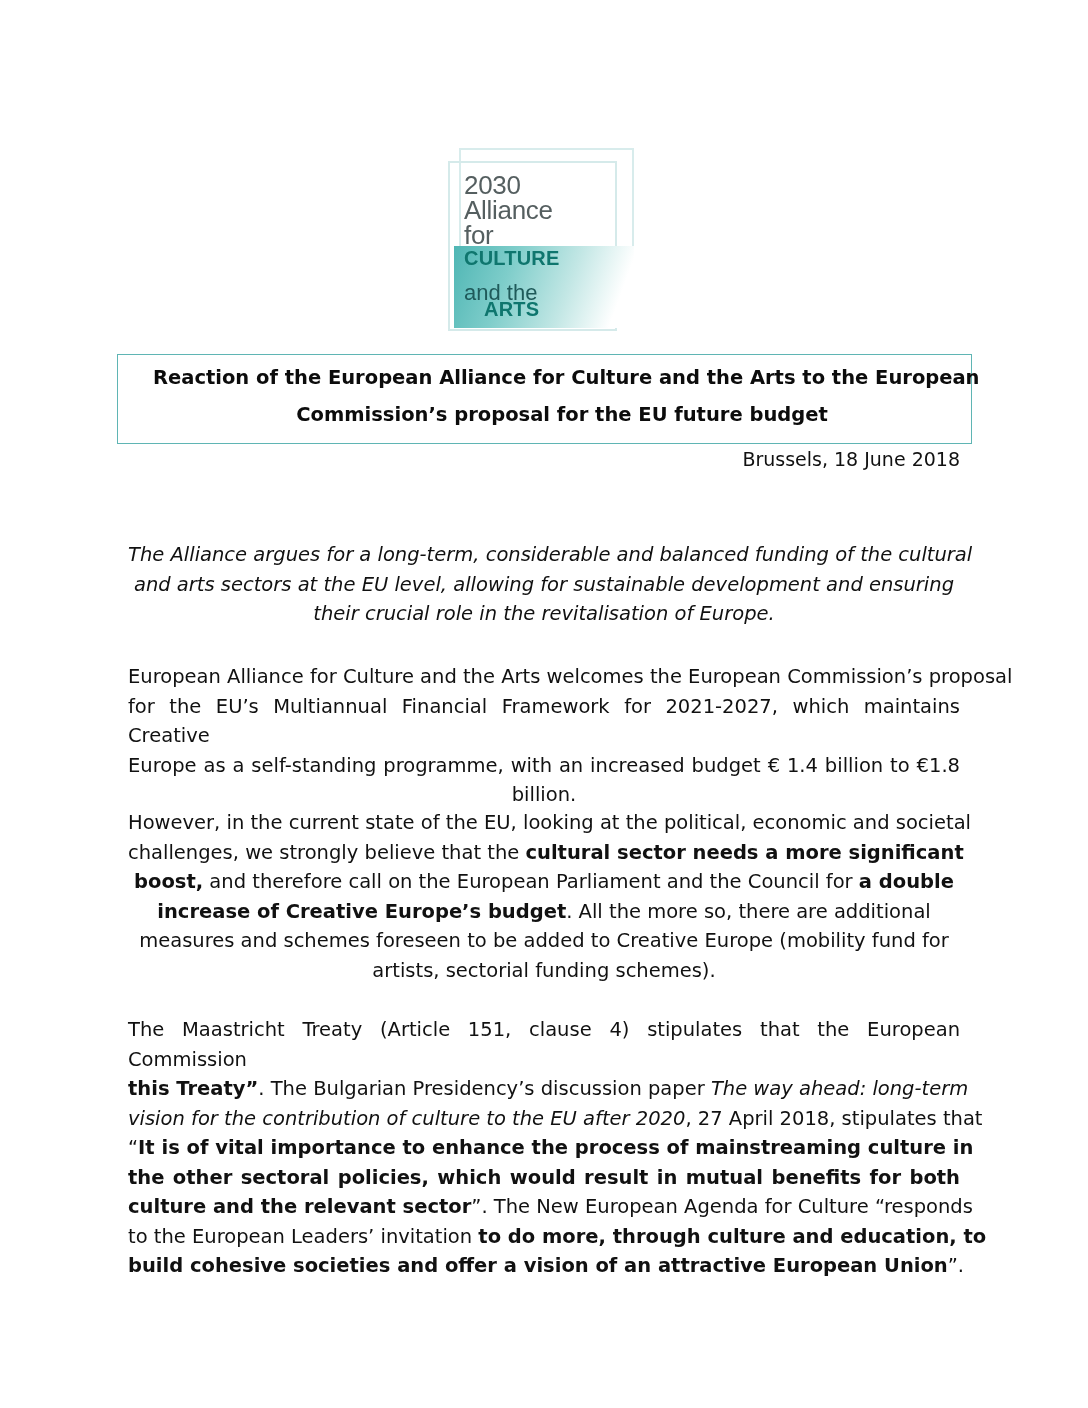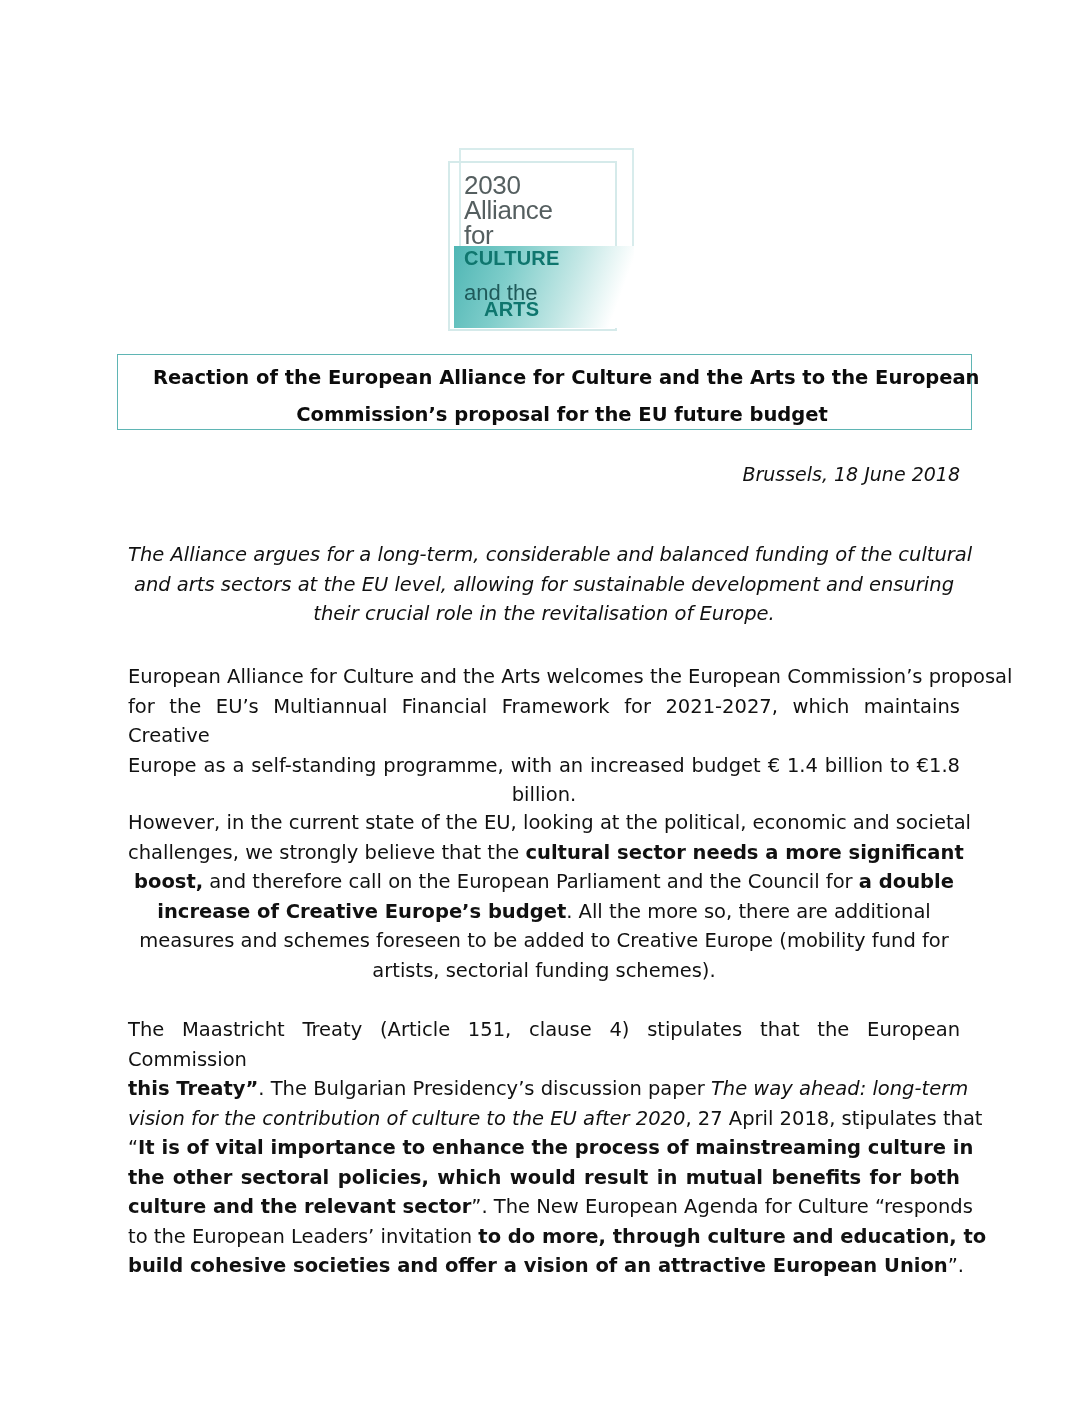--- a/index.html
+++ b/index.html
@@ -80,46 +80,45 @@
     .logo .l4 { top: 100px; }
     .logo .l5 { top: 126px; margin-top: 8px; }
     .logo .l6 { top: 151px; margin-left: 20px; }
 
     
     .title-box {
       position: absolute;
       left: 117px;
       top: 354px;
       width: 855px;
-      height: 76px;
+      height: 90px;
       box-sizing: border-box;
       border: 1.5px solid #5fb5b4;
       text-align: center;
       font-family: "DejaVu Sans", sans-serif;
       font-weight: bold;
       font-size: 19.5px;
       line-height: 37px;
       padding-top: 4px;
       color: #0c0c0c;
       padding-left: 35px;
     }
     .title-box .title-line {
       display: block;
       white-space: nowrap;
     }
 
     
     .date {
       position: absolute;
       right: 128px;
-      top: 461px;
+      top: 446px;
       font-size: 19px;
       line-height: 26px;
       color: #111;
-      font-style: italic;
     }
 
     
     .lead {
       position: absolute;
       left: 128px;
       top: 540px;
       width: 832px;
       text-align: center;
       font-style: italic;

